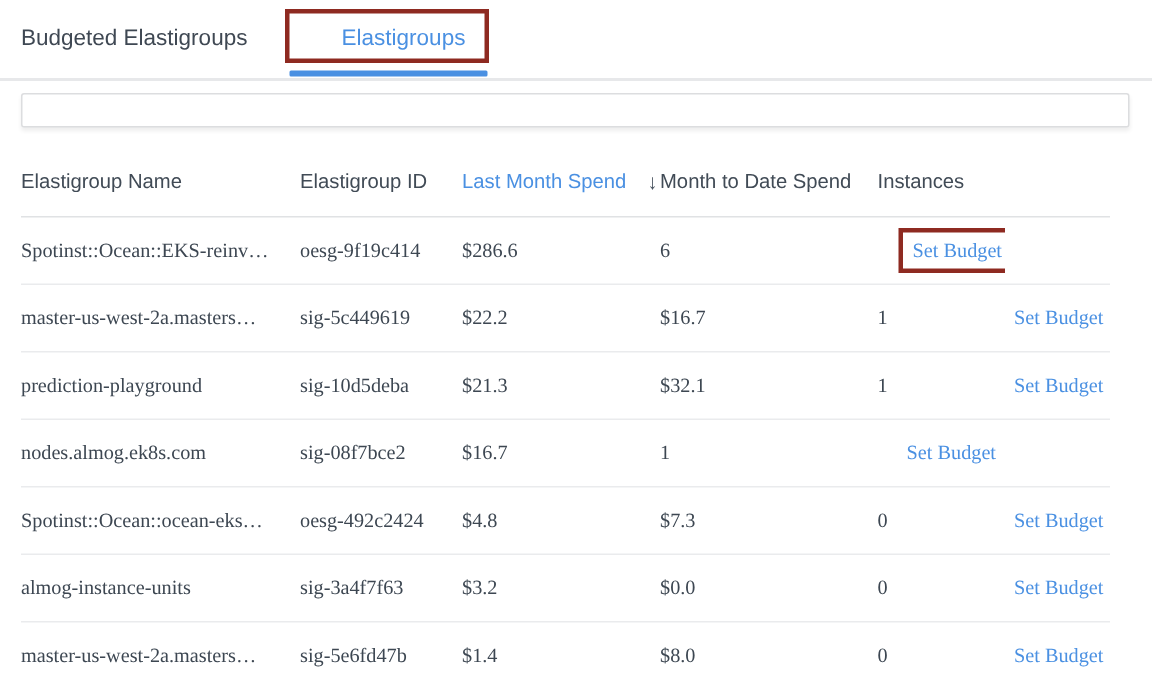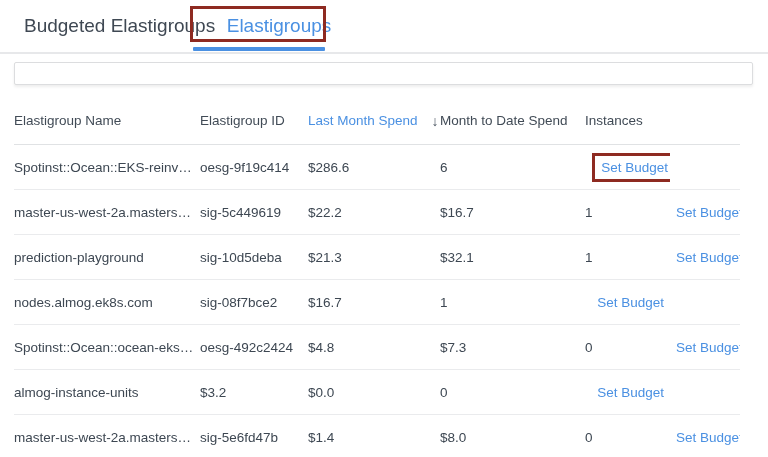--- a/index.html
+++ b/index.html
@@ -10,21 +10,21 @@
   *{box-sizing:border-box;margin:0;padding:0;}
   html,body{width:768px;height:457px;overflow:hidden;}
   body{
     background:#ffffff;
     font-family:"Liberation Sans","DejaVu Sans",sans-serif;
     color:var(--text-dark,#3d4752);
   }
   
   .tabbar{position:relative;height:52px;}
   .tabbar-divider{height:2px;background:#e7e8ea;width:768px;}
-  .tab{position:absolute;top:0;height:52px;line-height:52px;font-size:19px;cursor:pointer;margin-left:10px;}
+  .tab{position:absolute;top:0;height:52px;line-height:52px;font-size:15px;cursor:pointer;}
   .tab-budgeted{left:14px;color:#3f4853;}
   .tab-elastigroups{left:193px;width:152px;text-align:center;color:var(--accent-blue,#4a90e2);}
   .tab-underline{position:absolute;left:193px;top:47px;width:132px;height:4px;background:var(--accent-blue,#4a90e2);border-radius:1px;}
   .annotation-box-tab{
     position:absolute;left:190px;top:6px;width:136px;height:36px;
     border:3px solid var(--annotation-red,#8e2a21);pointer-events:none;
   }
   
   .filter-panel{
     margin:8px 15px 0 14px;height:23px;
@@ -34,21 +34,21 @@
   }
   
   .table{margin:12px 28px 0 14px;width:726px;}
   .trow{
     display:grid;
     grid-template-columns:186px 108px 132px 145px 85px 1fr;
     align-items:center;
     border-bottom:1px solid #eaebed;
   }
   .thead{height:48px;border-bottom:1px solid #e0e2e4;font-size:13.5px;color:#414b56;}
-  .tbody-row{height:45px;font-size:13.5px;color:#3d4752;}
+  .tbody-row{height:45px;font-size:13.5px;color:#3d4752;font-family:Liberation Serif, serif;}
   .cell{white-space:nowrap;overflow:hidden;}
   .cell-sortable{color:var(--accent-blue,#4a90e2);display:flex;align-items:flex-start;cursor:pointer;}
   .sort-icon{color:#4b5561;font-size:14px;margin-left:14px;}
   .cell-action{text-align:right;position:relative;}
   .set-budget{
     color:var(--accent-blue,#4a90e2);text-decoration:none;font-size:13.5px;
     padding:4px 6px;cursor:pointer;
   }
   .annotated-action{
     border:3px solid var(--annotation-red,#8e2a21);
@@ -131,20 +131,21 @@
     <div class="cell">$4.8</div>
     <div class="cell">$7.3</div>
     <div class="cell">0</div>
     <div class="cell cell-action">
       <a class="set-budget">Set Budget</a>
     </div>
   </div>
 
   <div class="trow tbody-row">
     <div class="cell">almog-instance-units</div>
+    <div class="cell">sig-3a4f7f63</div>
     <div class="cell">$3.2</div>
     <div class="cell">$0.0</div>
     <div class="cell">0</div>
     <div class="cell cell-action">
       <a class="set-budget">Set Budget</a>
     </div>
   </div>
 
   <div class="trow tbody-row">
     <div class="cell">master-us-west-2a.masters…</div>

